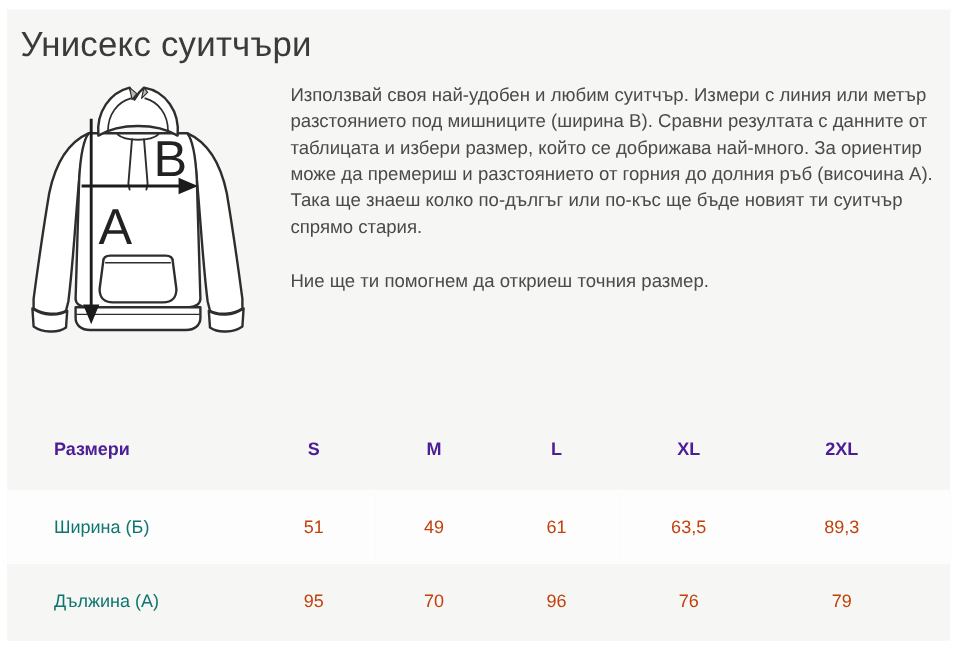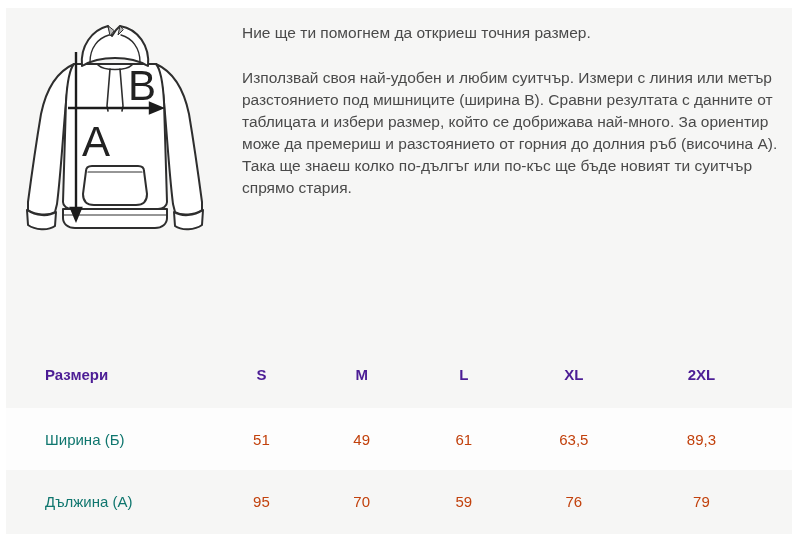--- a/index.html
+++ b/index.html
@@ -80,20 +80,21 @@
   svg text {
     font-family:"Liberation Sans","DejaVu Sans",sans-serif;
   }
 </style>
 </head>
 <body>
 
 <div class="page">
   <div class="panel">
 
+    <h1 class="page-title">Унисекс суитчъри</h1>
 
     <div class="intro">
 
       <div class="diagram-box">
         <svg viewBox="0 0 212 228" width="212" height="228" xmlns="http://www.w3.org/2000/svg">
           <g fill="#ffffff" stroke="#2e2e2e" stroke-width="2" stroke-linejoin="round" stroke-linecap="round">
 
             <path d="M64,48 C46,56 36,74 31,98 C27,122 22,156 18,186 L18,194 C26,199 38,200 45,196 L47,188 C51,156 53,118 56,86 C58,66 60,54 64,48 Z"></path>
             <path d="M17,194 C26,200 38,201 46,196 L45,210 C38,215 25,214 18,209 Z"></path>
 
@@ -125,22 +126,22 @@
             <path d="M66,204 L61,192 L71,192 Z"></path>
             <line x1="58" y1="92" x2="144" y2="92"></line>
             <path d="M152,92 L140,87 L140,97 Z"></path>
           </g>
           <text x="118" y="84" font-size="42" fill="#222222">B</text>
           <text x="72" y="140" font-size="42" fill="#222222">A</text>
         </svg>
       </div>
 
       <div class="intro-text">
+        <p>Използвай своя най-удобен и любим суитчър. Измери с линия или метър разстоянието под мишниците (ширина В). Сравни резултата с данните от таблицата и избери размер, който се добрижава най-много. За ориентир може да премериш и разстоянието от горния до долния ръб (височина А). Така ще знаеш колко по-дългъг или по-къс ще бъде новият ти суитчър спрямо стария.</p>
         <p>Ние ще ти помогнем да откриеш точния размер.</p>
-        <p>Използвай своя най-удобен и любим суитчър. Измери с линия или метър разстоянието под мишниците (ширина В). Сравни резултата с данните от таблицата и избери размер, който се добрижава най-много. За ориентир може да премериш и разстоянието от горния до долния ръб (височина А). Така ще знаеш колко по-дългъг или по-къс ще бъде новият ти суитчър спрямо стария.</p>
       </div>
     </div>
 
     <table class="size-table">
       <colgroup>
         <col style="width:26%">
           <col style="width:13%">
           <col style="width:12.5%">
         <col style="width:13.5%">
           <col style="width:14.5%">
@@ -162,21 +163,21 @@
           <td>51</td>
           <td>49</td>
           <td>61</td>
           <td>63,5</td>
           <td>89,3</td>
         </tr>
         <tr>
           <td>Дължина (А)</td>
           <td>95</td>
           <td>70</td>
-          <td>59</td>
+          <td>96</td>
           <td>76</td>
           <td>79</td>
         </tr>
       </tbody>
     </table>
 
   </div>
 </div>
 
 </body></html>

